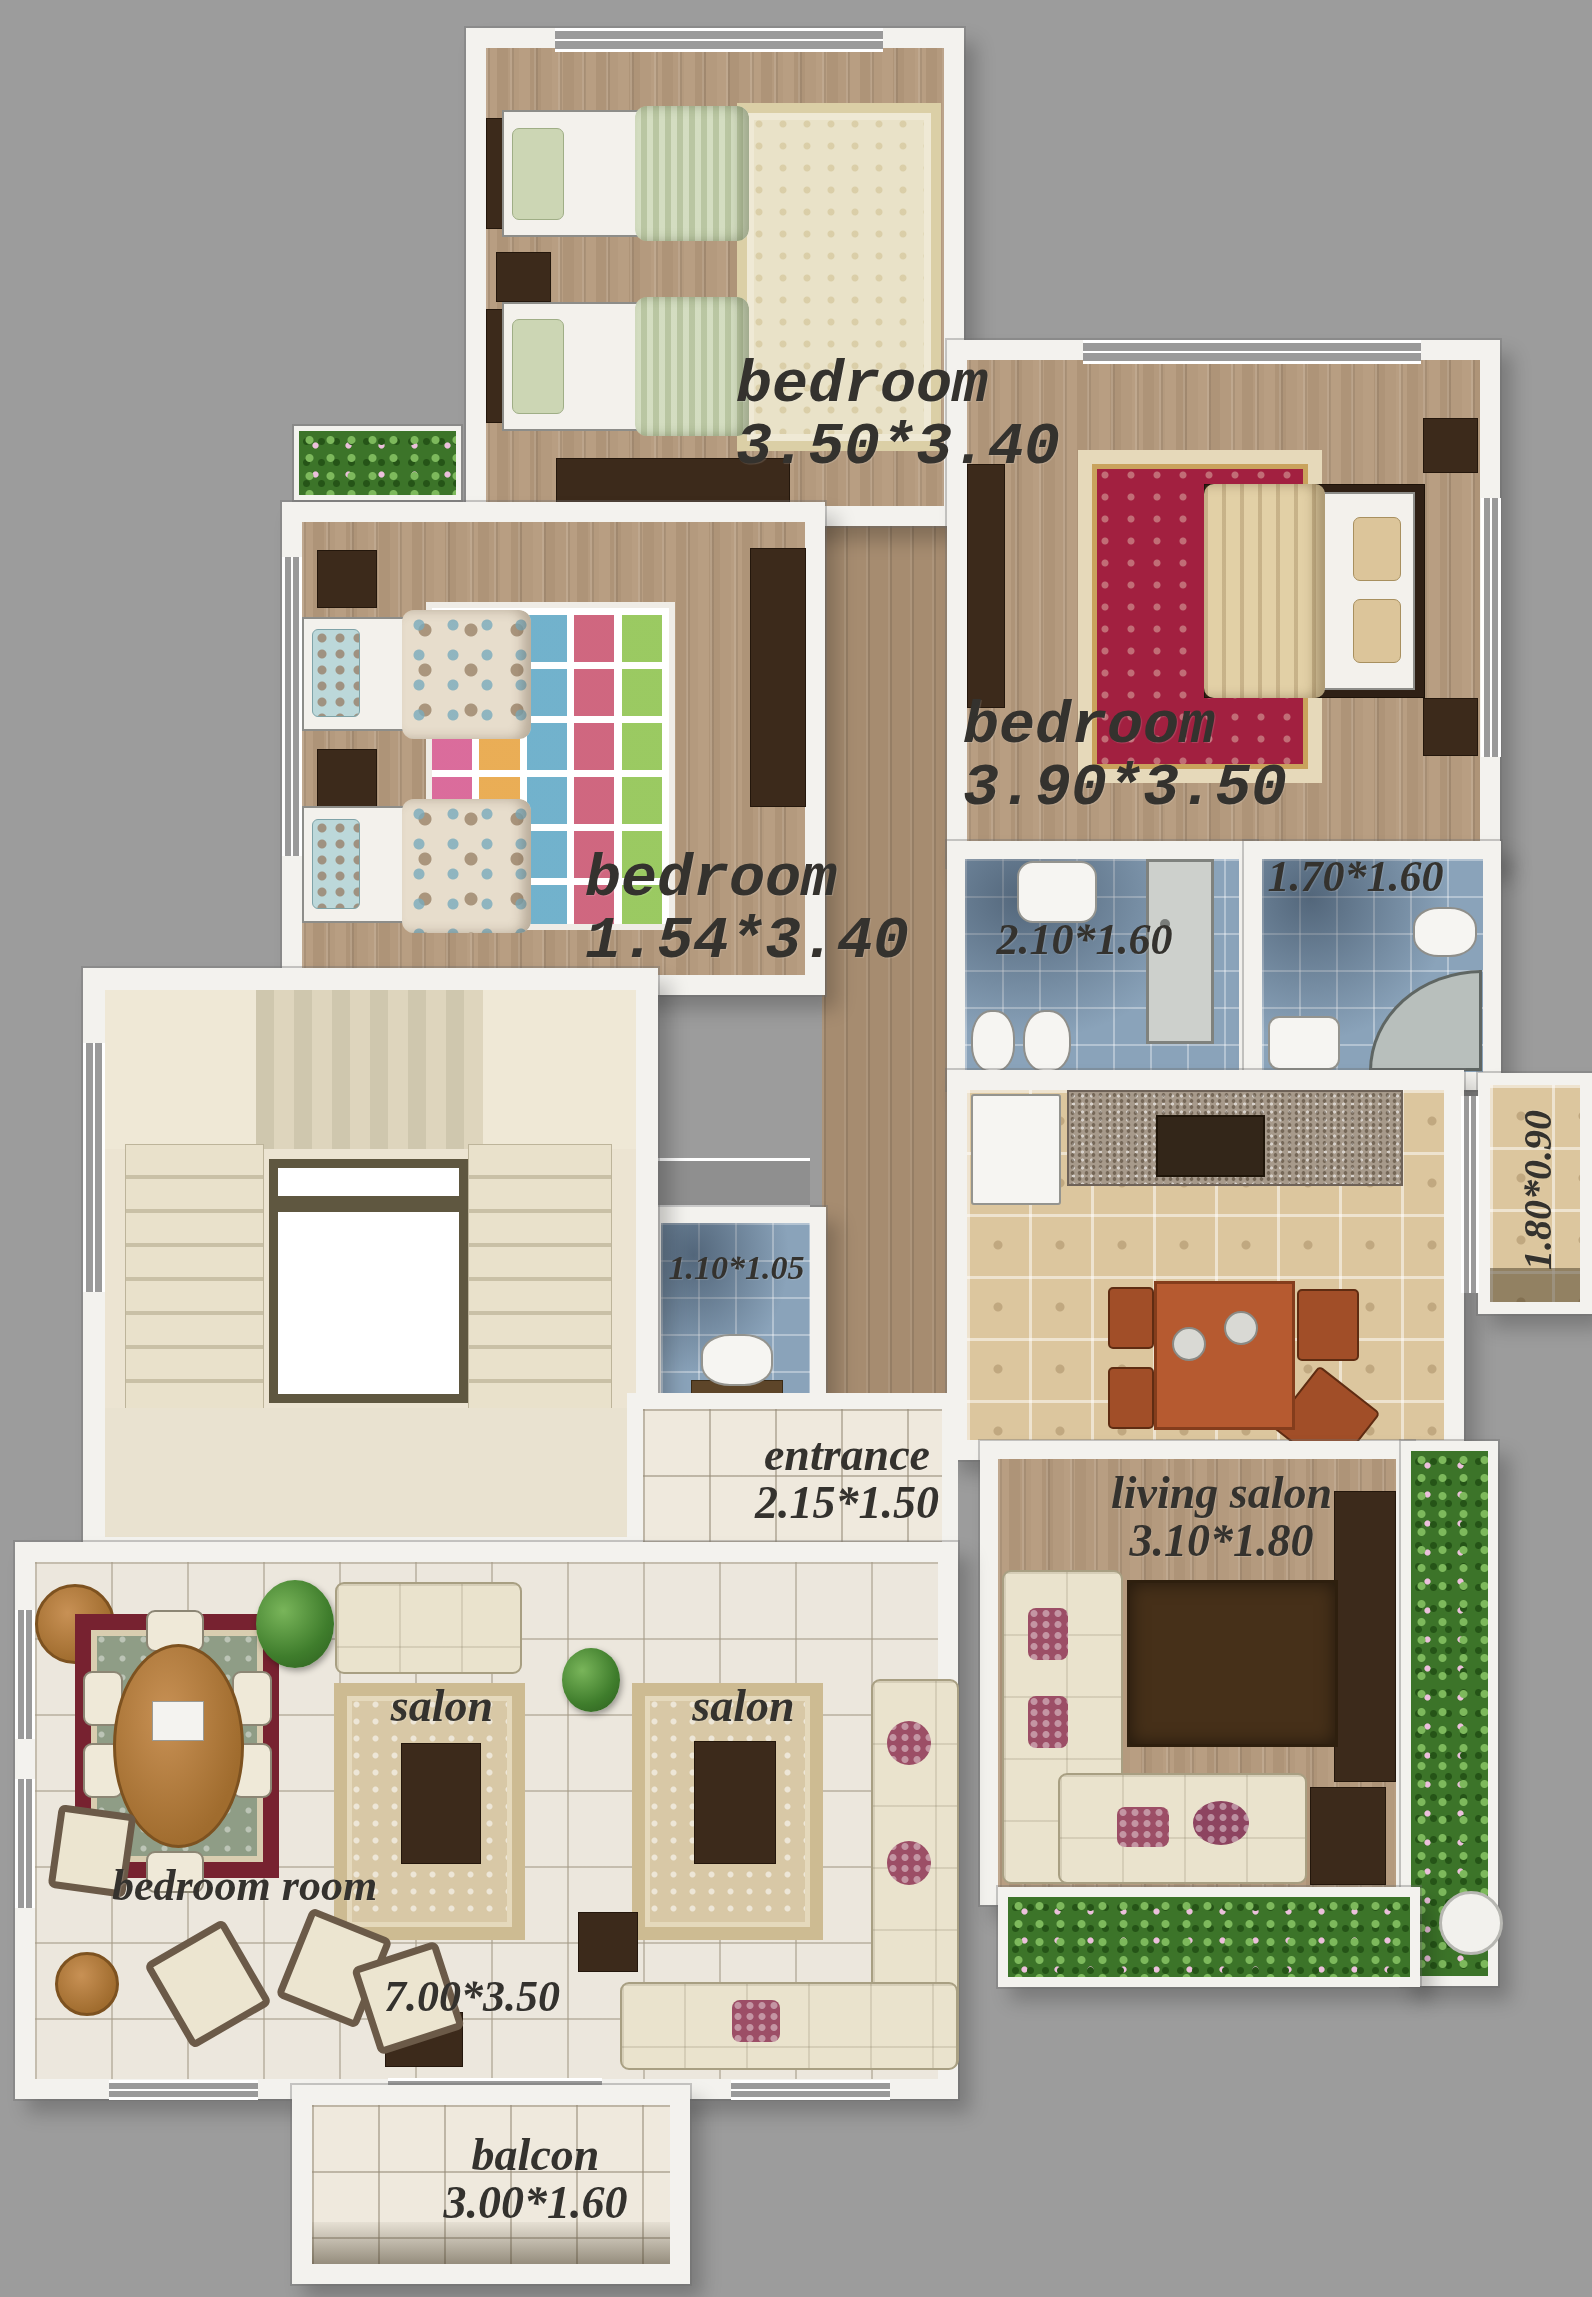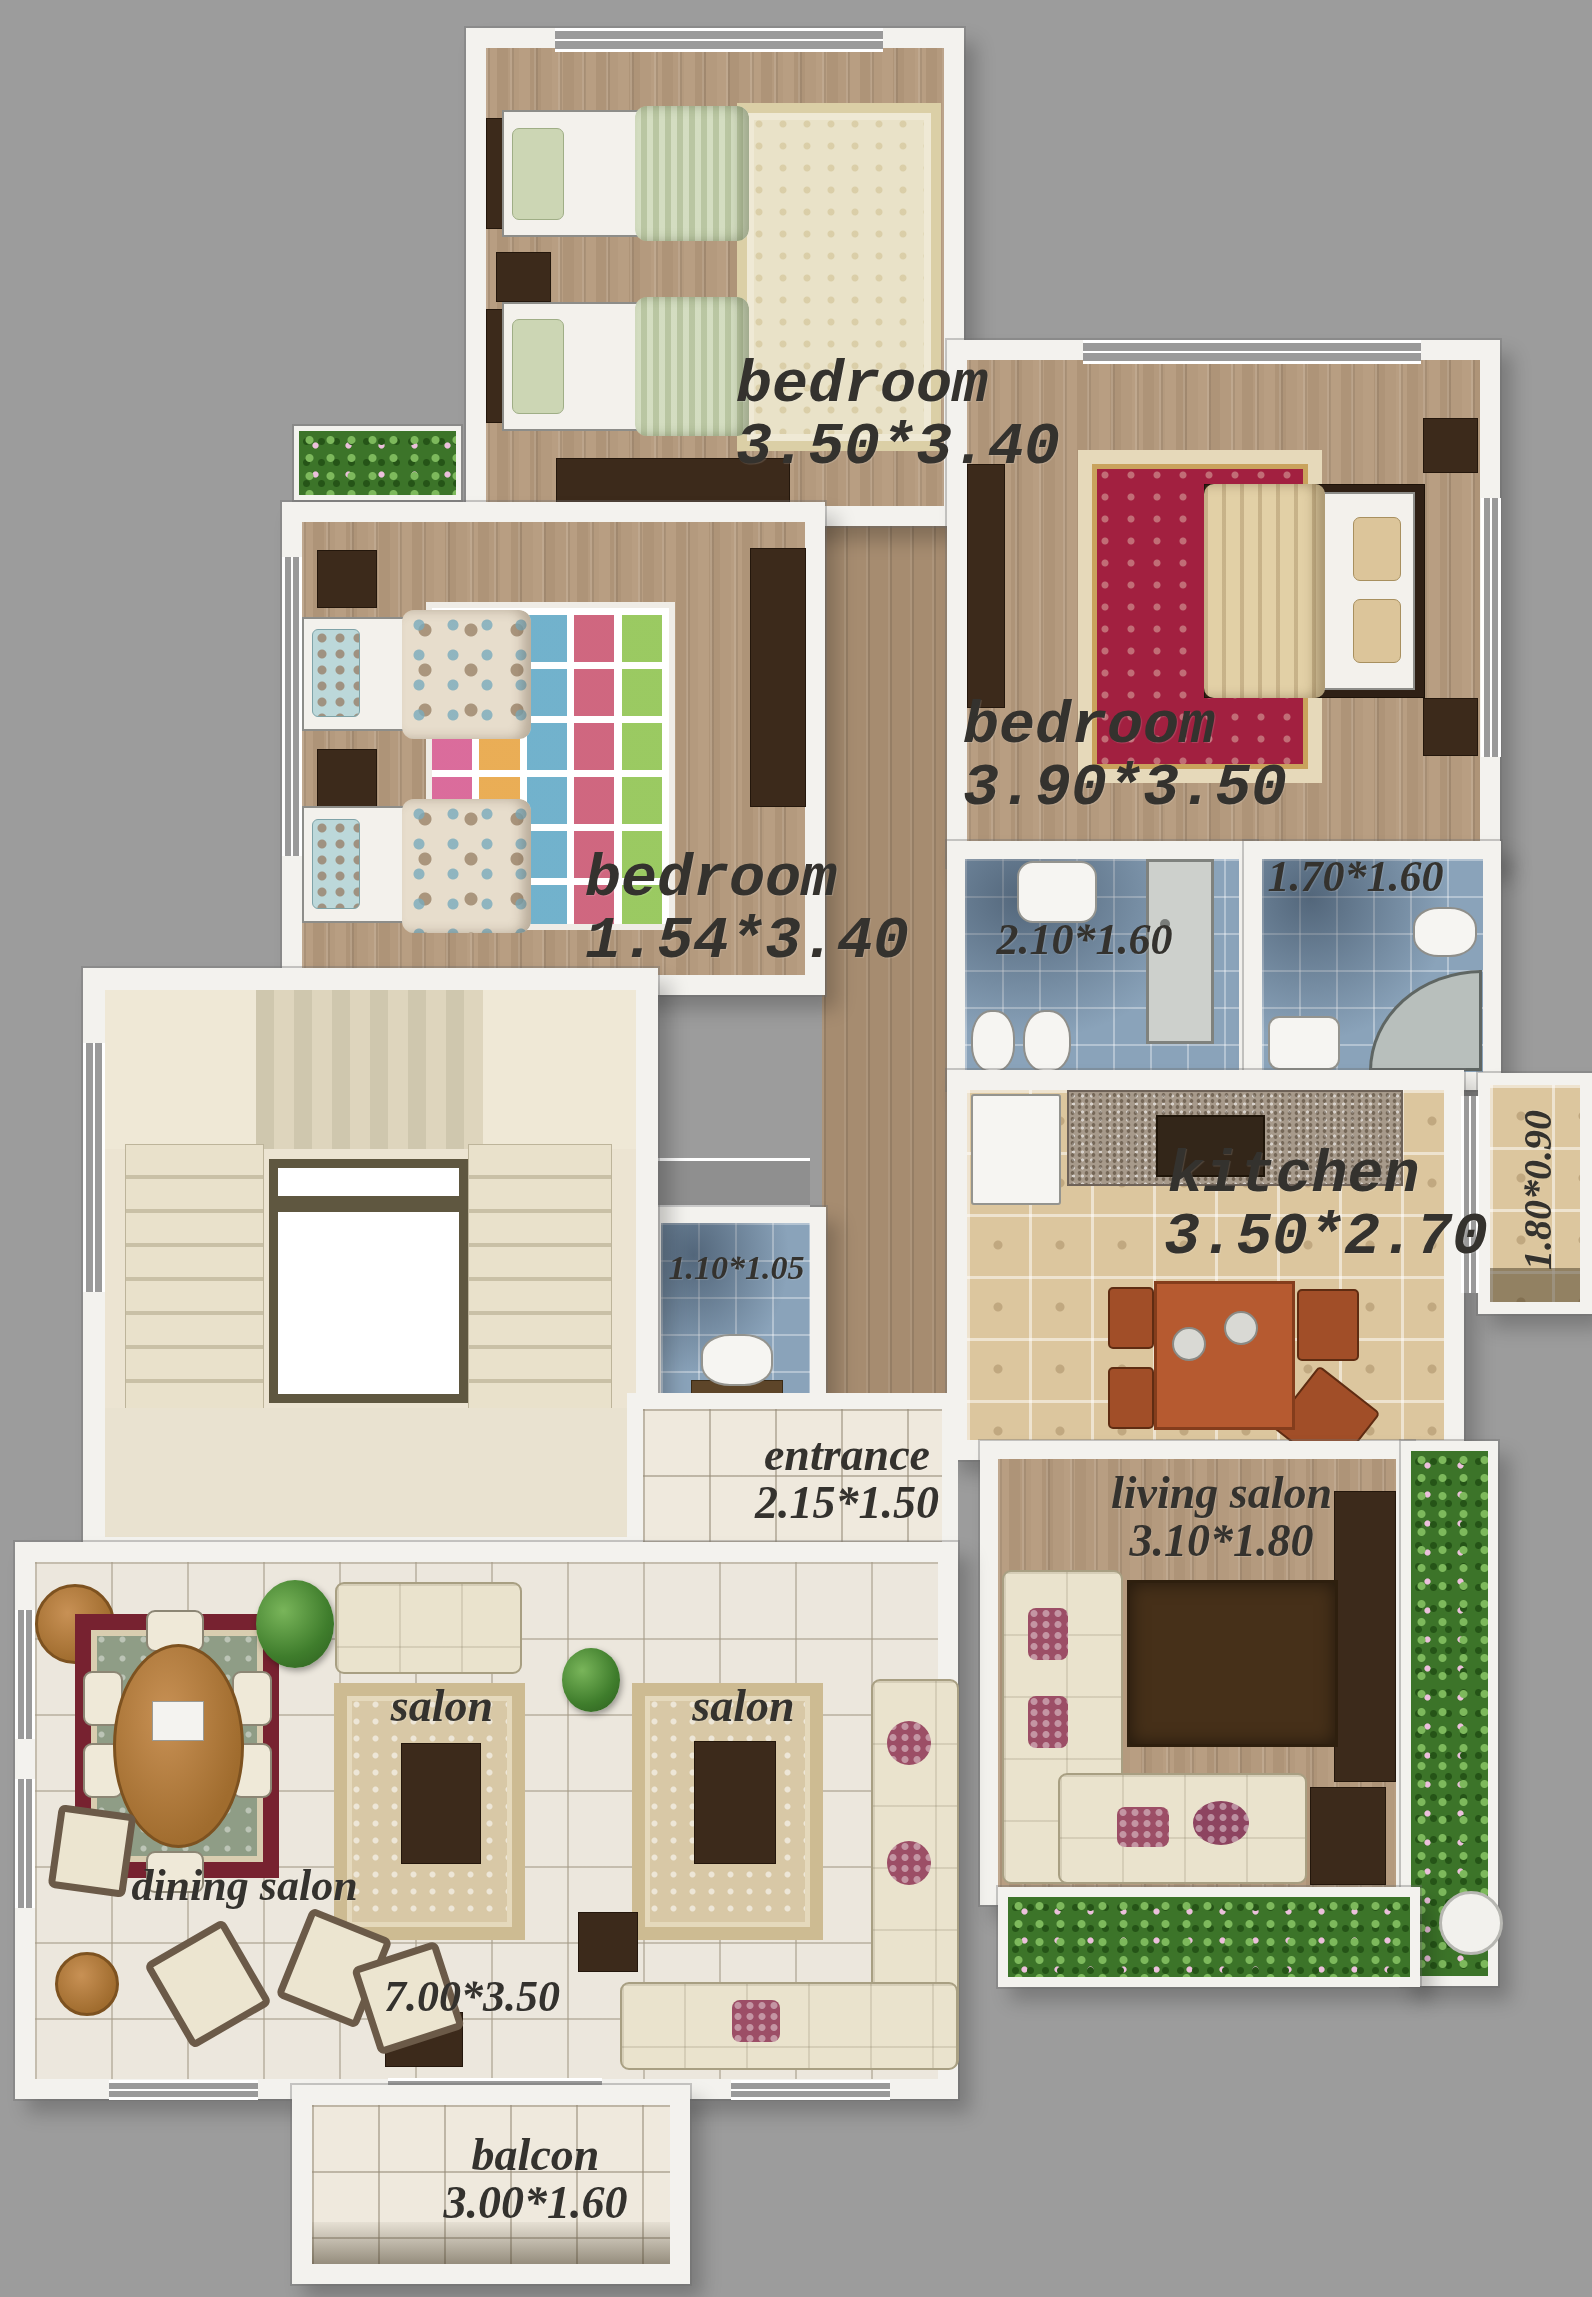--- a/index.html
+++ b/index.html
@@ -265,24 +265,20 @@
   <div class="lbl fs50" style="left:585px;top:848px;width:229px;">
     <div>bedroom</div>
     <div>1.54*3.40</div>
   </div>
   <div class="lbl fs44" style="left:975px;top:917px;width:219px;">
     <div>2.10*1.60</div>
   </div>
   <div class="lbl fs44" style="left:1246px;top:854px;width:219px;">
     <div>1.70*1.60</div>
   </div>
-  <div class="lbl fs50" style="left:1164px;top:1144px;width:259px;">
-    <div>kitchen</div>
-    <div>3.50*2.70</div>
-  </div>
   <div class="lbl fs40" style="left:1443px;top:1169px;width:189px;height:42px;transform:rotate(-90deg);">
     <div>1.80*0.90</div>
   </div>
   <div class="lbl fs34" style="left:657px;top:1250px;width:159px;">
     <div>1.10*1.05</div>
   </div>
   <div class="lbl fs46" style="left:715px;top:1431px;width:264px;">
     <div>entrance</div>
     <div>2.15*1.50</div>
   </div>
@@ -290,21 +286,21 @@
     <div>living salon</div>
     <div>3.10*1.80</div>
   </div>
   <div class="lbl fs46" style="left:360px;top:1682px;width:164px;">
     <div>salon</div>
   </div>
   <div class="lbl fs46" style="left:659px;top:1682px;width:169px;">
     <div>salon</div>
   </div>
   <div class="lbl fs44" style="left:100px;top:1863px;width:289px;">
-    <div>dining salon</div>
+    <div>bedroom room</div>
   </div>
   <div class="lbl fs44" style="left:370px;top:1974px;width:204px;">
     <div>7.00*3.50</div>
   </div>
   <div class="lbl fs46" style="left:386px;top:2131px;width:299px;">
     <div>balcon</div>
     <div>3.00*1.60</div>
   </div>
 
 </div>

